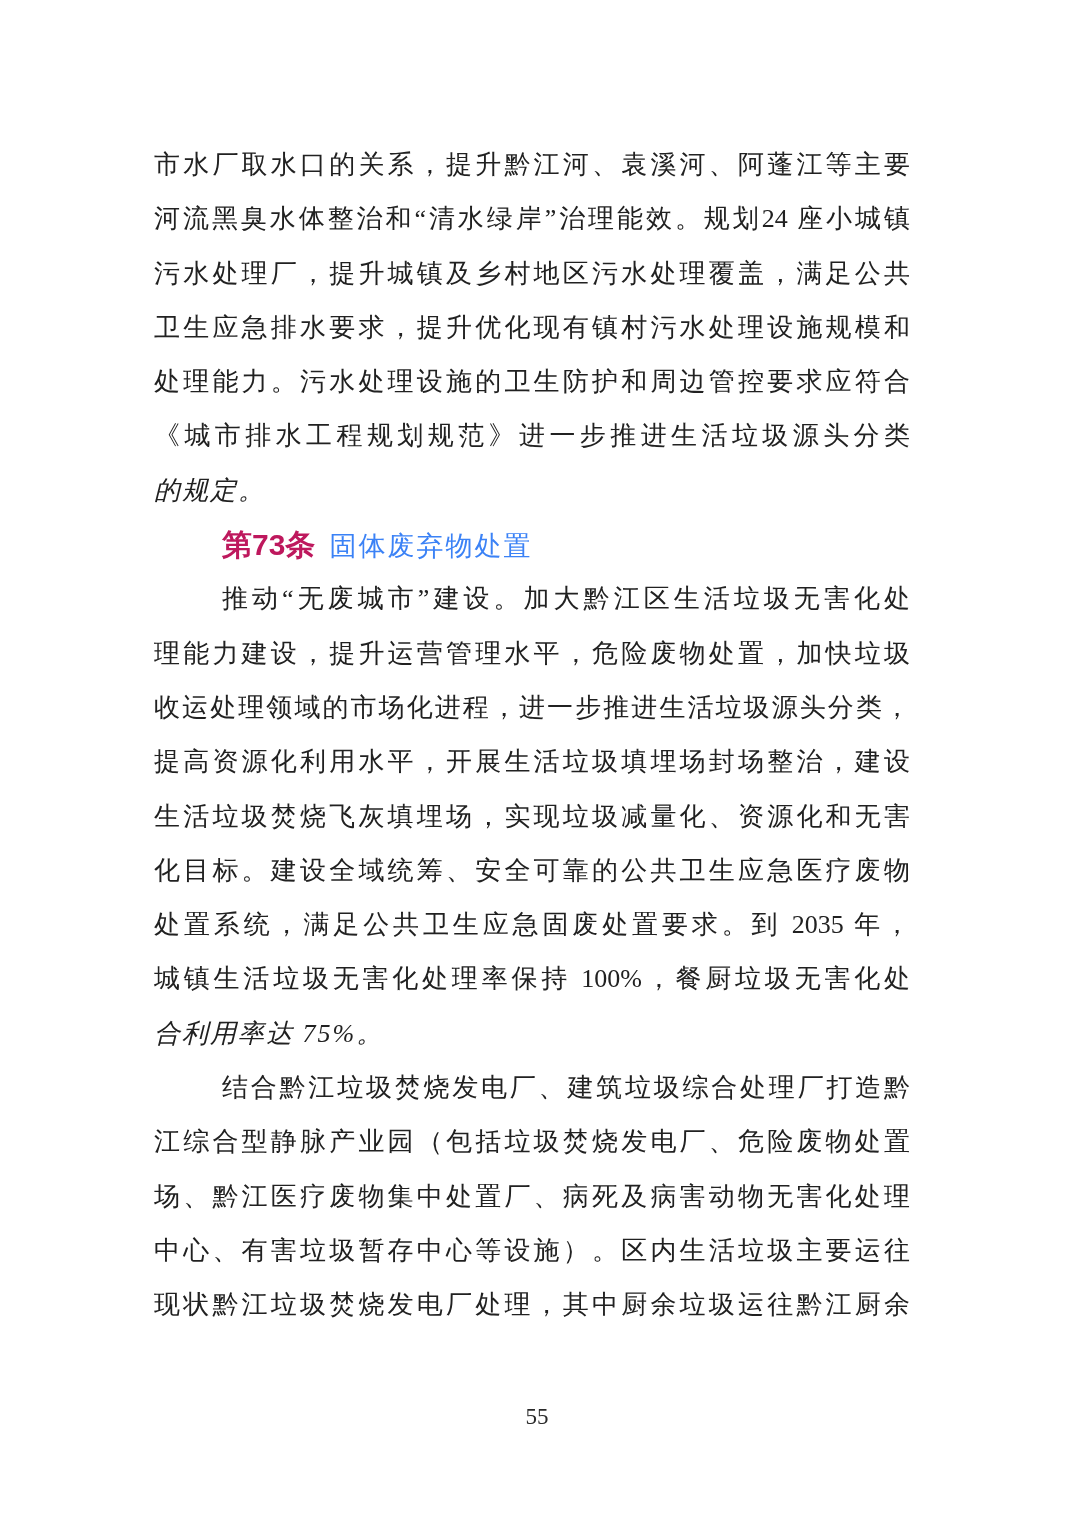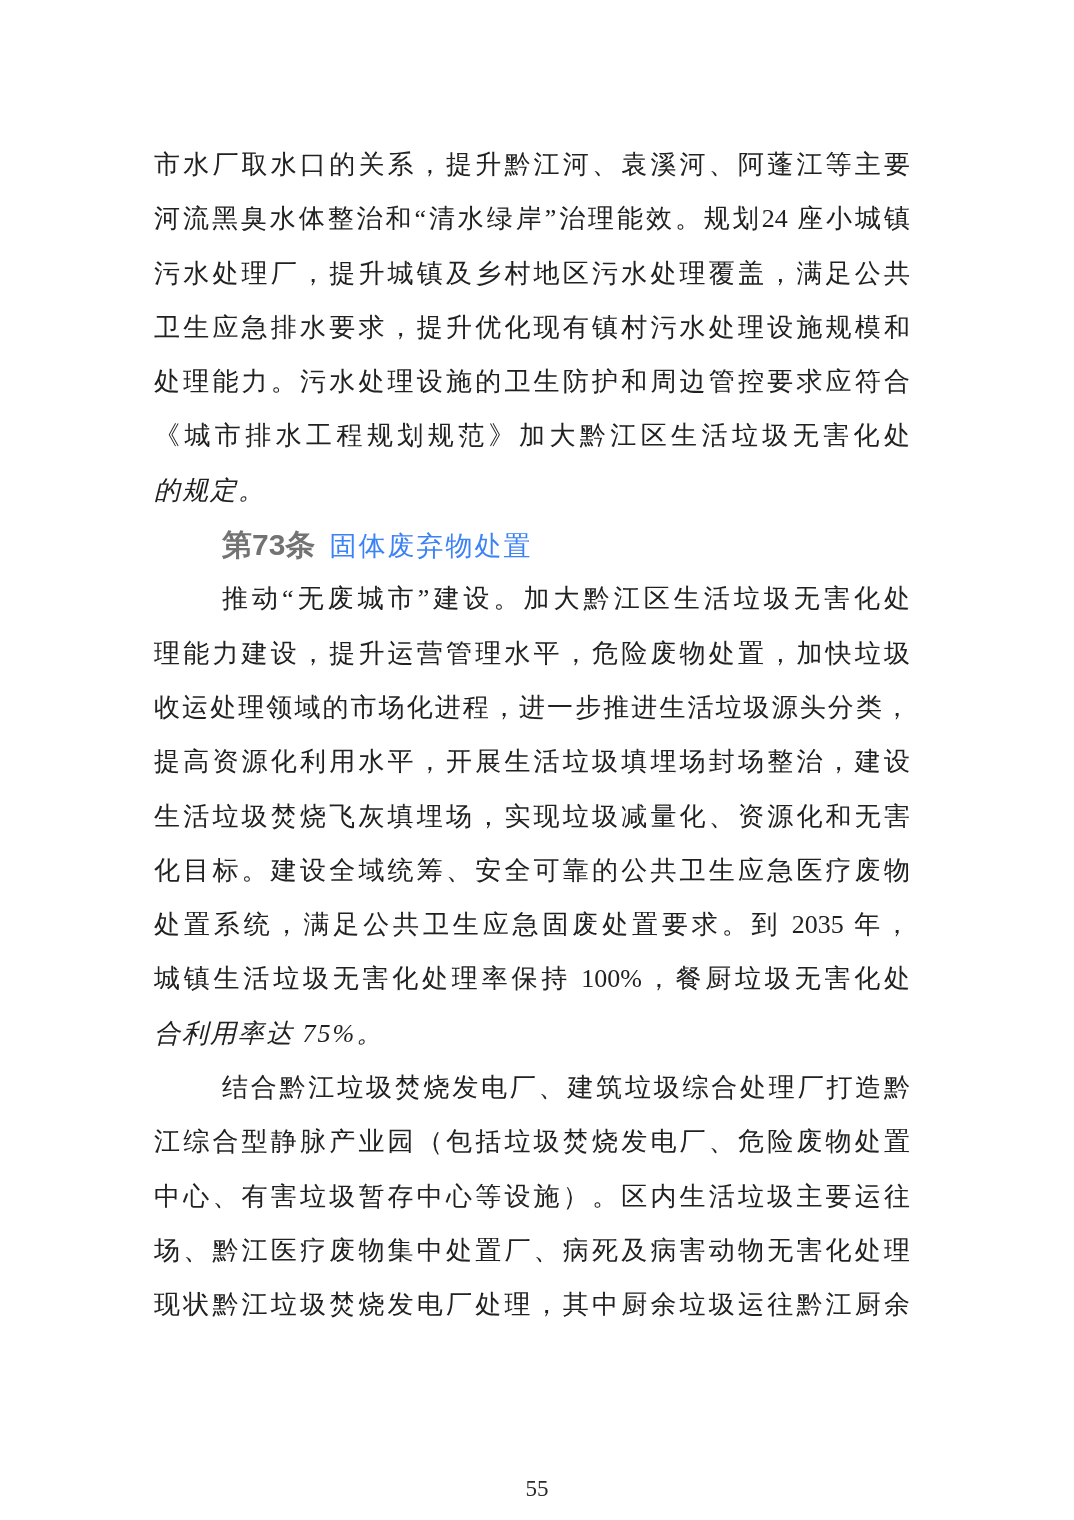--- a/index.html
+++ b/index.html
@@ -43,52 +43,52 @@
   .heading {
     height: 54.3px;
     line-height: 54.3px;
     margin-left: 68px;
     white-space: nowrap;
   }
   .h-num {
     font-family: "Liberation Sans", sans-serif;
     font-weight: 700;
     font-size: 30px;
-    color: #737373;
+    color: #be185d;
   }
   .h-title {
     font-size: 27px;
     margin-left: 14px;
     letter-spacing: 2px;
     color: #3b82f6;
   }
   .page-number {
     position: absolute;
-    top: 1476px;
+    top: 1404px;
     left: 0;
     width: 100%;
     text-align: center;
     font-size: 23px;
     line-height: 26px;
     color: #2a2a2a;
   }
 </style>
 </head>
 <body>
 
 <div class="page">
   <div class="content">
 
     <div class="para">
       <div class="line j">市水厂取水口的关系，提升黔江河、袁溪河、阿蓬江等主要</div>
       <div class="line j">河流黑臭水体整治和“清水绿岸”治理能效。规划24 座小城镇</div>
       <div class="line j">污水处理厂，提升城镇及乡村地区污水处理覆盖，满足公共</div>
       <div class="line j">卫生应急排水要求，提升优化现有镇村污水处理设施规模和</div>
       <div class="line j">处理能力。污水处理设施的卫生防护和周边管控要求应符合</div>
-      <div class="line j">《城市排水工程规划规范》加大黔江区生活垃圾无害化处</div>
+      <div class="line j">《城市排水工程规划规范》进一步推进生活垃圾源头分类</div>
       <div class="line last">的规定。</div>
     </div>
 
     <div class="heading">
       <span class="h-num">第73条</span><span class="h-title">固体废弃物处置</span>
     </div>
 
     <div class="para">
       <div class="line j indent">推动“无废城市”建设。加大黔江区生活垃圾无害化处</div>
       <div class="line j">理能力建设，提升运营管理水平，危险废物处置，加快垃圾</div>
@@ -97,21 +97,21 @@
       <div class="line j">生活垃圾焚烧飞灰填埋场，实现垃圾减量化、资源化和无害</div>
       <div class="line j">化目标。建设全域统筹、安全可靠的公共卫生应急医疗废物</div>
       <div class="line j">处置系统，满足公共卫生应急固废处置要求。到 2035 年，</div>
       <div class="line j">城镇生活垃圾无害化处理率保持 100%，餐厨垃圾无害化处</div>
       <div class="line last">合利用率达 75%。</div>
     </div>
 
     <div class="para">
       <div class="line j indent">结合黔江垃圾焚烧发电厂、建筑垃圾综合处理厂打造黔</div>
       <div class="line j">江综合型静脉产业园（包括垃圾焚烧发电厂、危险废物处置</div>
+      <div class="line j">场、黔江医疗废物集中处置厂、病死及病害动物无害化处理</div>
       <div class="line j">中心、有害垃圾暂存中心等设施）。区内生活垃圾主要运往</div>
-      <div class="line j">场、黔江医疗废物集中处置厂、病死及病害动物无害化处理</div>
       <div class="line j">现状黔江垃圾焚烧发电厂处理，其中厨余垃圾运往黔江厨余</div>
     </div>
 
   </div>
 
   <div class="page-number">55</div>
 </div>
 
 </body></html>

